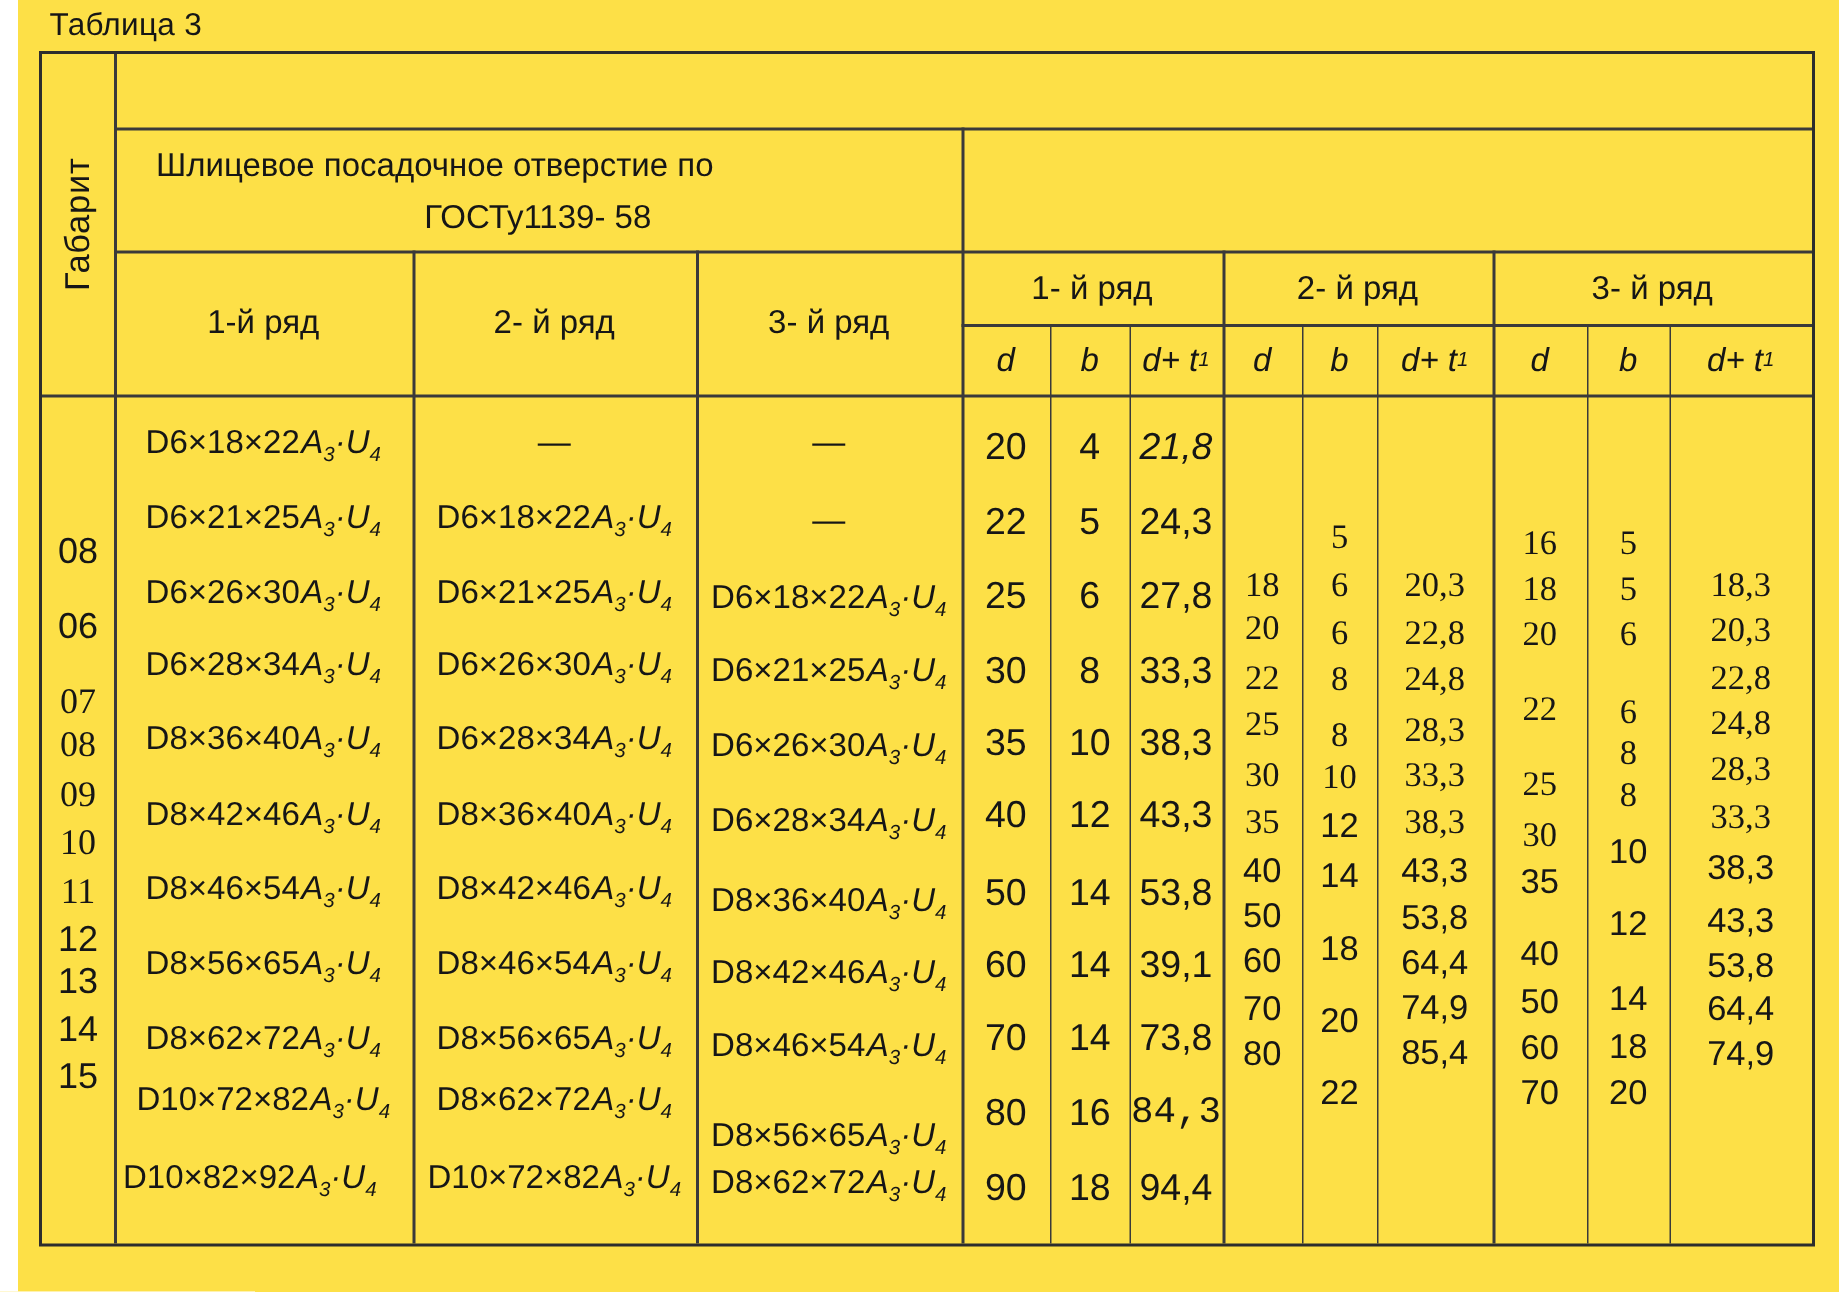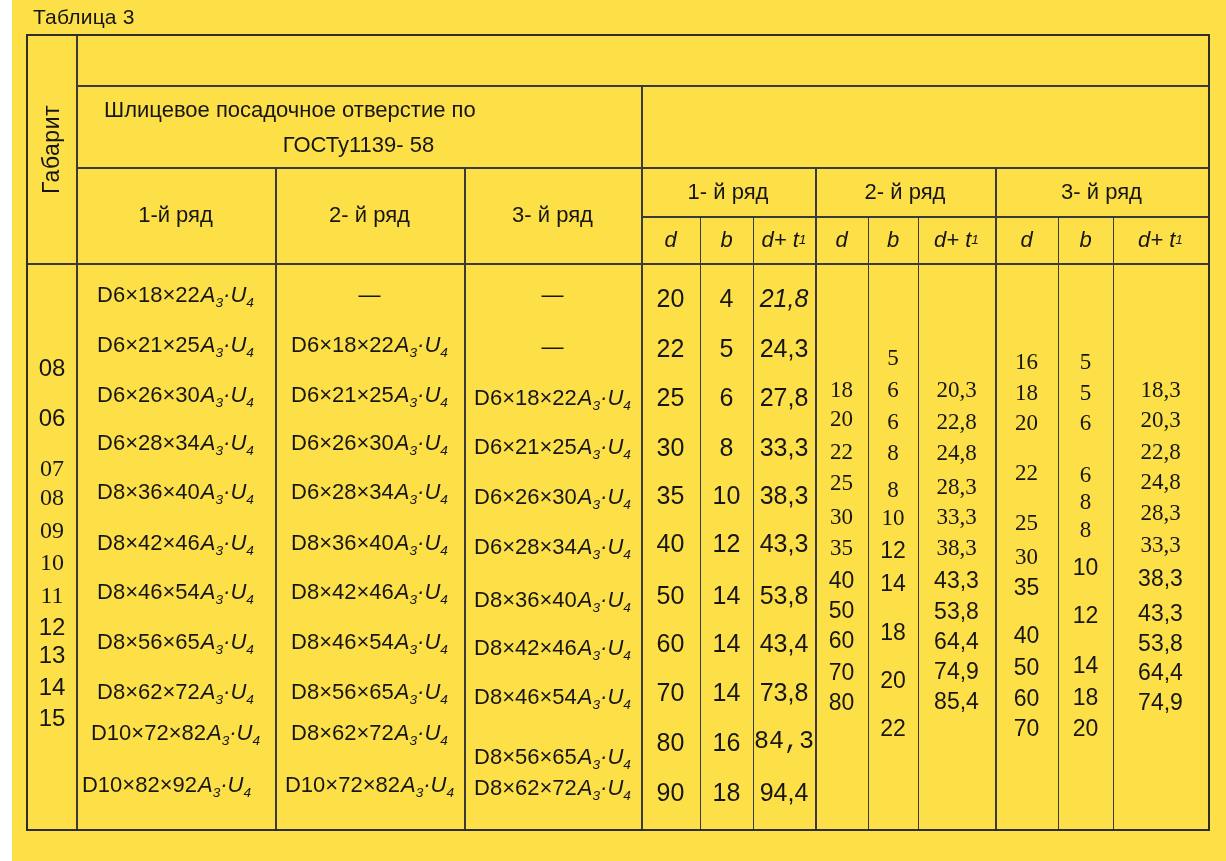--- a/index.html
+++ b/index.html
@@ -145,21 +145,21 @@
         <span class="stk n1" style="left: 672px; width: 53px; top: 640px;">14</span>
         <span class="stk n1" style="left: 672px; width: 53px; top: 690px;">16</span>
         <span class="stk n1" style="left: 672px; width: 53px; top: 740px;">18</span>
         <span class="stk n1" style="left: 725px; width: 62px; top: 246px; font-style: italic;">21,8</span>
         <span class="stk n1" style="left: 725px; width: 62px; top: 296px;">24,3</span>
         <span class="stk n1" style="left: 725px; width: 62px; top: 345px; text-align: center;">27,8</span>
         <span class="stk n1" style="left: 725px; width: 62px; top: 395px;">33,3</span>
         <span class="stk n1" style="left: 725px; width: 62px; top: 443px;">38,3</span>
         <span class="stk n1" style="left: 725px; width: 62px; top: 491px;">43,3</span>
         <span class="stk n1" style="left: 725px; width: 62px; top: 543px;">53,8</span>
-        <span class="stk n1" style="left: 725px; width: 62px; top: 591px;">43,4</span>
+        <span class="stk n1" style="left: 725px; width: 62px; top: 591px;">39,1</span>
         <span class="stk n1" style="left: 725px; width: 62px; top: 640px;">73,8</span>
         <span class="stk n1" style="left: 725px; width: 62px; top: 690px; font-family: Liberation Mono, monospace;">84,3</span>
         <span class="stk n1" style="left: 725px; width: 62px; top: 740px;">94,4</span>
         <span class="stk n23 serif" style="left: 787px; width: 53px; top: 338px;">18</span>
         <span class="stk n23 serif" style="left: 787px; width: 53px; top: 367px;">20</span>
         <span class="stk n23 serif" style="left: 787px; width: 53px; top: 400px;">22</span>
         <span class="stk n23 serif" style="left: 787px; width: 53px; top: 431px;">25</span>
         <span class="stk n23 serif" style="left: 787px; width: 53px; top: 465px;">30</span>
         <span class="stk n23 serif" style="left: 787px; width: 53px; top: 496px;">35</span>
         <span class="stk n23" style="left: 787px; width: 53px; top: 528px;">40</span>

